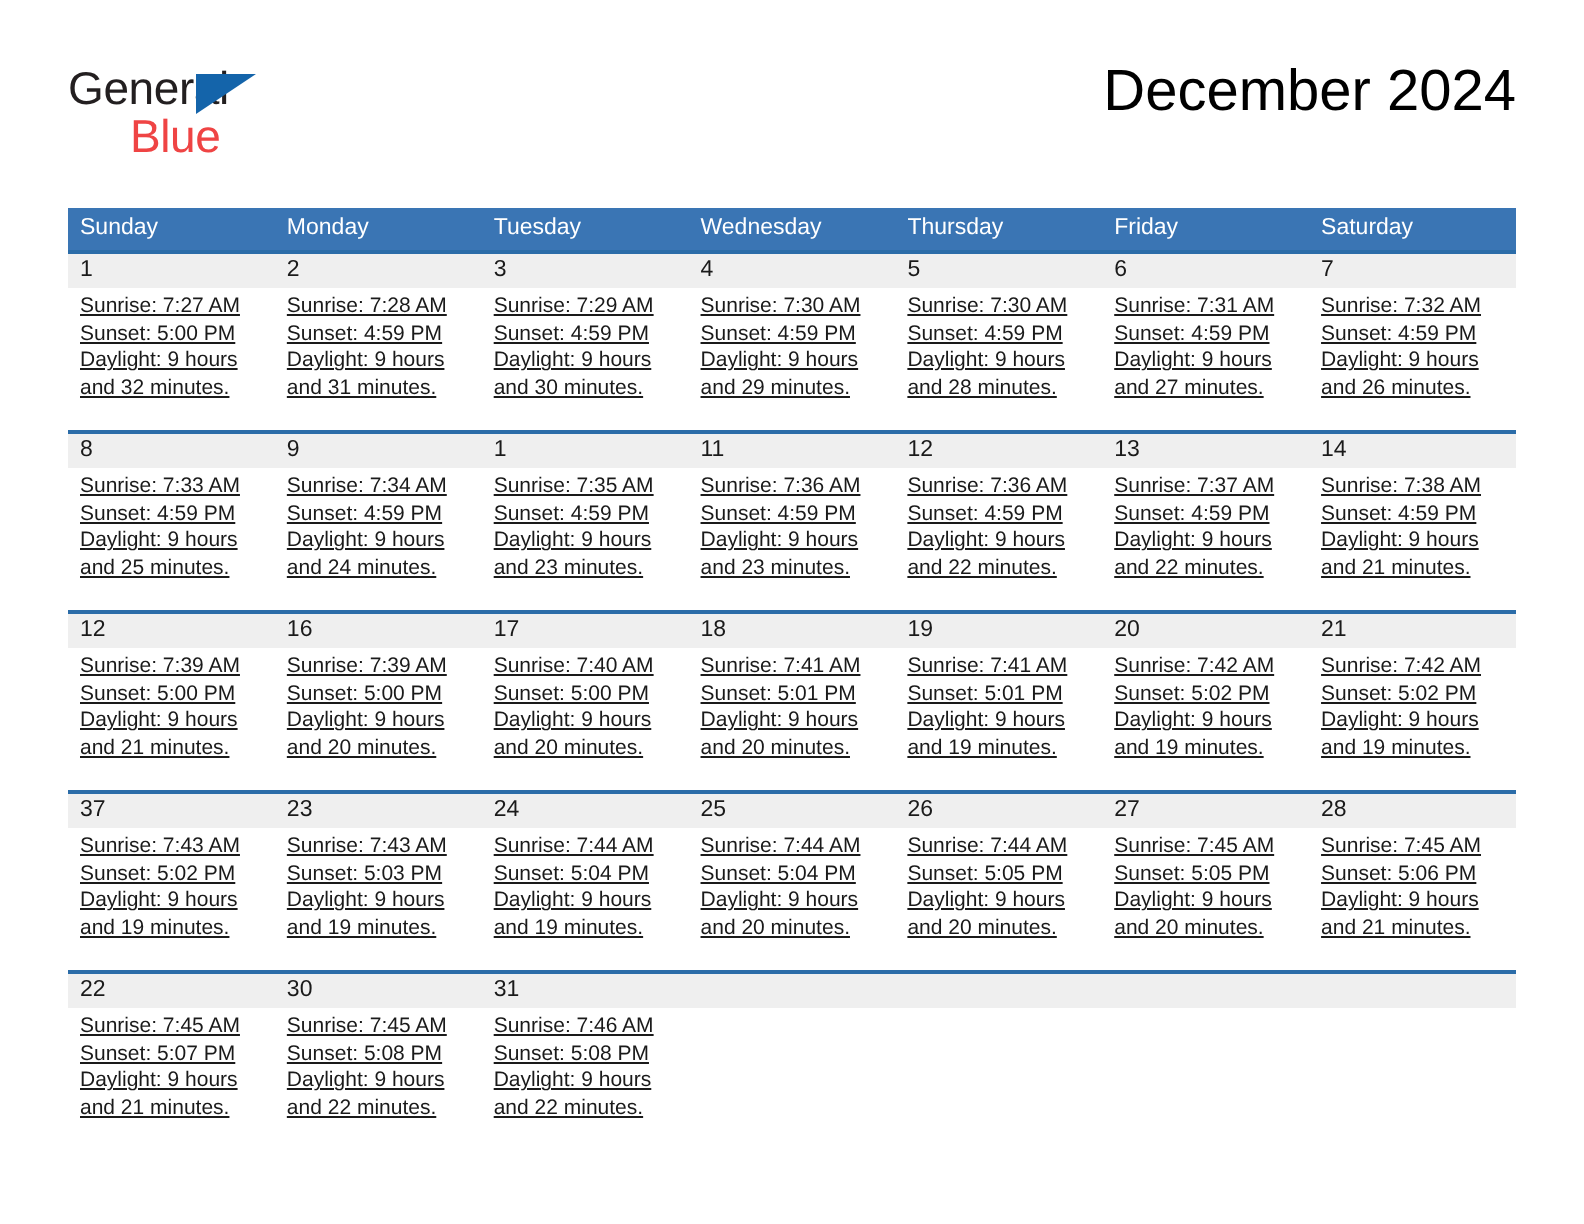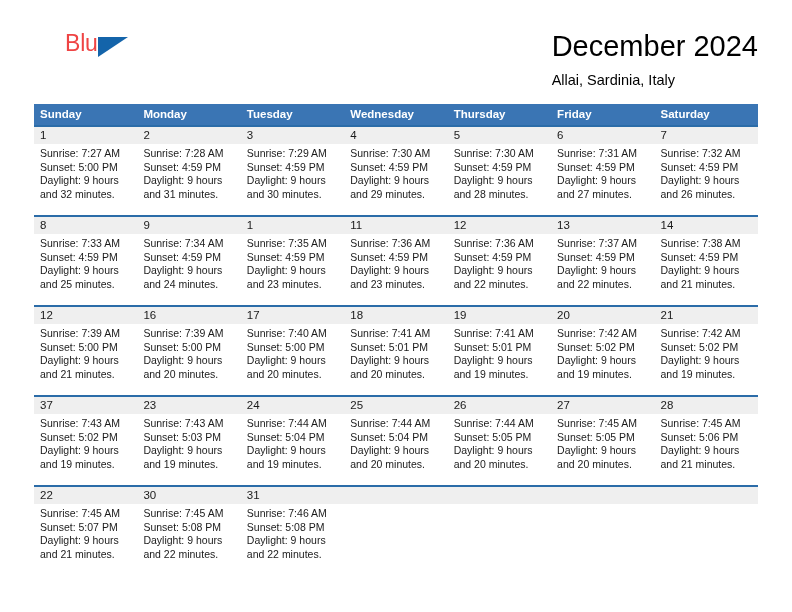--- a/index.html
+++ b/index.html
@@ -88,21 +88,21 @@
     left: 34px;
     top: 104px;
     width: 724px;
     border-collapse: collapse;
     table-layout: fixed;
   }
   .calendar th {
     background: #3a75b4;
     color: #ffffff;
     font-size: 11.5px;
-    font-weight: bold;
+    font-weight: normal;
     text-align: left;
     padding: 5px 0 5px 6px;
     height: 21px;
     line-height: 11px;
     vertical-align: middle;
   }
   .calendar td {
     vertical-align: top;
     padding: 0;
     width: 103.42px;
@@ -120,39 +120,40 @@
     padding: 0 0 0 6px;
     font-size: 11.5px;
     line-height: 17px;
     color: #1a1a1a;
   }
   .cell-body {
     padding: 3px 6px 0 6px;
     font-size: 10.5px;
     line-height: 13.6px;
     color: #1a1a1a;
+    text-decoration: underline;
   }
   .cell-body div { white-space: nowrap; }
   .cell-empty .daynum-band { color: transparent; }
 </style>
 </head>
 <body>
 
 <div class="page">
 
   <div class="header">
 
     <div class="logo">
+      <span class="logo-row1">General</span>
       <span class="logo-tri"></span>
       <span class="logo-row2">Blue</span>
     </div>
 
     <div class="title-wrap">
       <div class="cal-title">December 2024</div>
-      <div class="cal-subtitle">Allai, Sardinia, Italy</div>
     </div>
 
   </div>
 
   <table class="calendar">
     <thead>
       <tr id="weekday-row">
           <th>Sunday</th>
           <th>Monday</th>
           <th>Tuesday</th>

